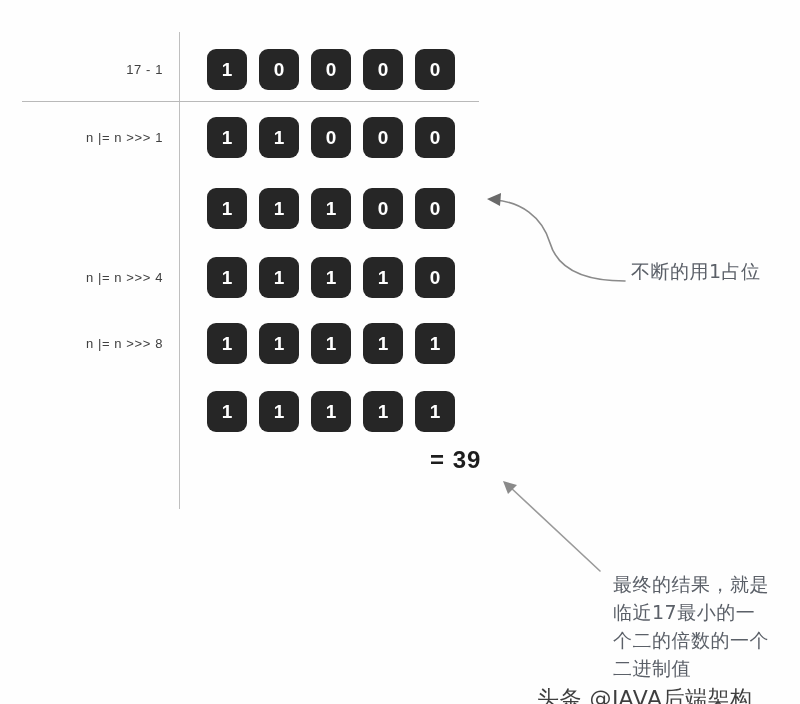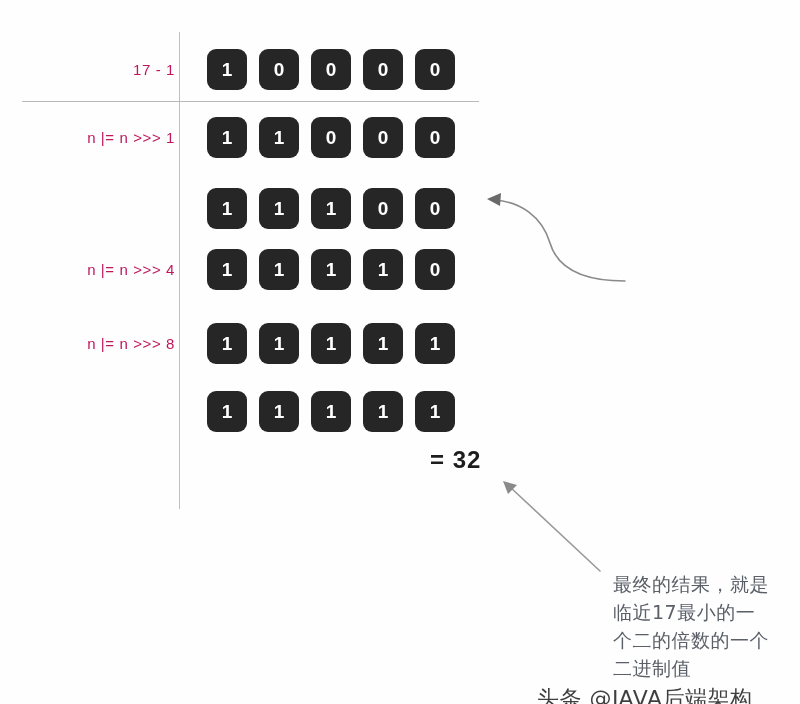--- a/index.html
+++ b/index.html
@@ -47,25 +47,24 @@
     height: 44px;
   }
   .row-label {
     position: absolute;
     left: 0px;
     top: 0px;
     width: 163px;
     height: 44px;
     line-height: 44px;
     text-align: right;
-    font-size: 15px;
-    color: #be185d;
+    font-size: 13px;
+    color: #404040;
     letter-spacing: 0.6px;
     white-space: nowrap;
-    margin-left: 12px;
   }
   .bits {
     position: absolute;
     left: 207px;
     top: 1px;
     display: flex;
     gap: 12px;
   }
   .bit {
     width: 40px;
@@ -170,21 +169,21 @@
   <div class="row" style="top:187px;">
     <div class="bits">
       <div class="bit">1</div>
       <div class="bit">1</div>
       <div class="bit">1</div>
       <div class="bit">0</div>
       <div class="bit">0</div>
     </div>
   </div>
 
-  <div class="row" style="top:248px;text-decoration:underline;">
+  <div class="row" style="top:256px;text-decoration:underline;">
     <div class="row-label">n |= n &gt;&gt;&gt; 4</div>
     <div class="bits">
       <div class="bit">1</div>
       <div class="bit">1</div>
       <div class="bit">1</div>
       <div class="bit">1</div>
       <div class="bit">0</div>
     </div>
   </div>
 
@@ -202,35 +201,36 @@
   <div class="row" style="top:390px;">
     <div class="bits">
       <div class="bit">1</div>
       <div class="bit">1</div>
       <div class="bit">1</div>
       <div class="bit">1</div>
       <div class="bit">1</div>
     </div>
   </div>
 
-  <div class="result">= 32</div>
+  <div class="result">= 39</div>
 
   <svg class="arrow-layer" viewBox="0 0 800 704">
 
     <g>
       <path d="M 625 281 C 585 281 558 270 550 243 C 542 216 520 202 495 200" fill="none" stroke="#8a8a8a" stroke-width="1.6" stroke-linecap="round"></path>
       <path d="M 487 199 L 501 193 L 500 206 Z" fill="#6a6a6a"></path>
     </g>
 
     <g>
       <path d="M 600 571 L 510 487" fill="none" stroke="#9a9a9a" stroke-width="1.6" stroke-linecap="round"></path>
       <path d="M 503 481 L 517 485 L 508 494 Z" fill="#8a8a8a"></path>
     </g>
   </svg>
 
+  <div class="annot" id="annot-top">不断的用1占位</div>
   <div class="annot" id="annot-bottom">最终的结果，就是
 临近17最小的一
 个二的倍数的一个
 二进制值</div>
 
   <div class="watermark">头条 @JAVA后端架构</div>
 
 </div>
 
 </body></html>

